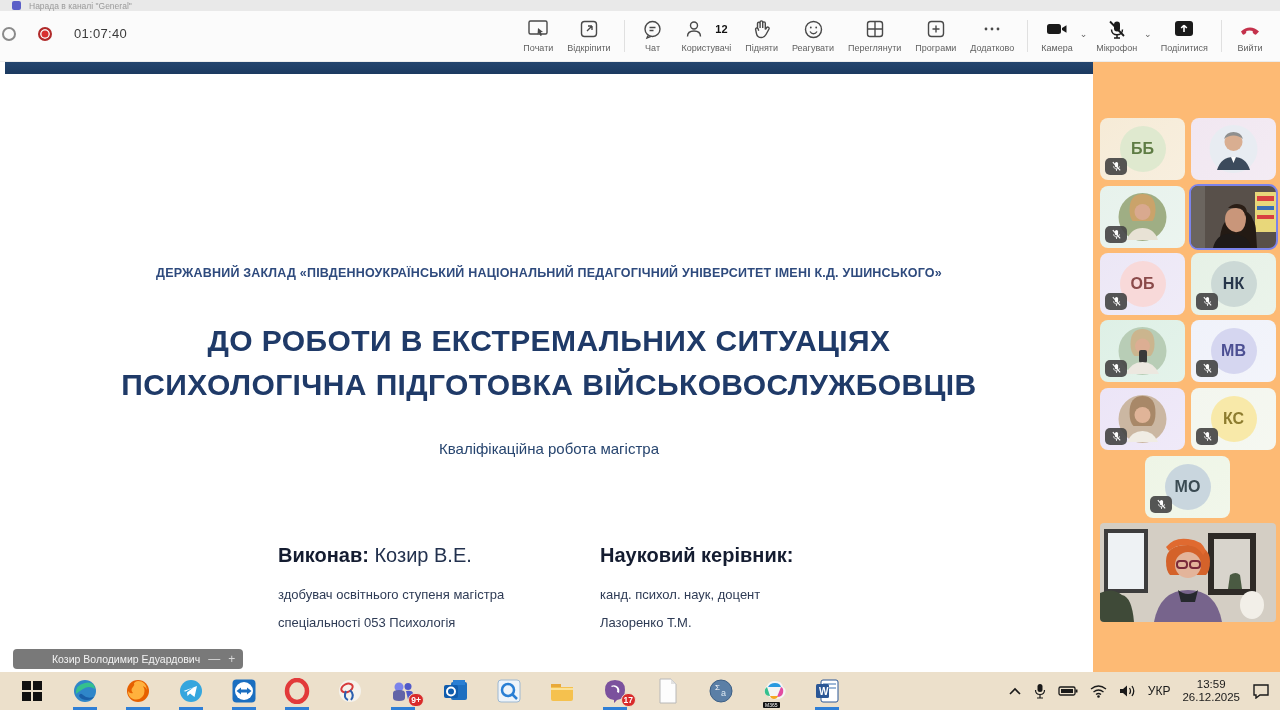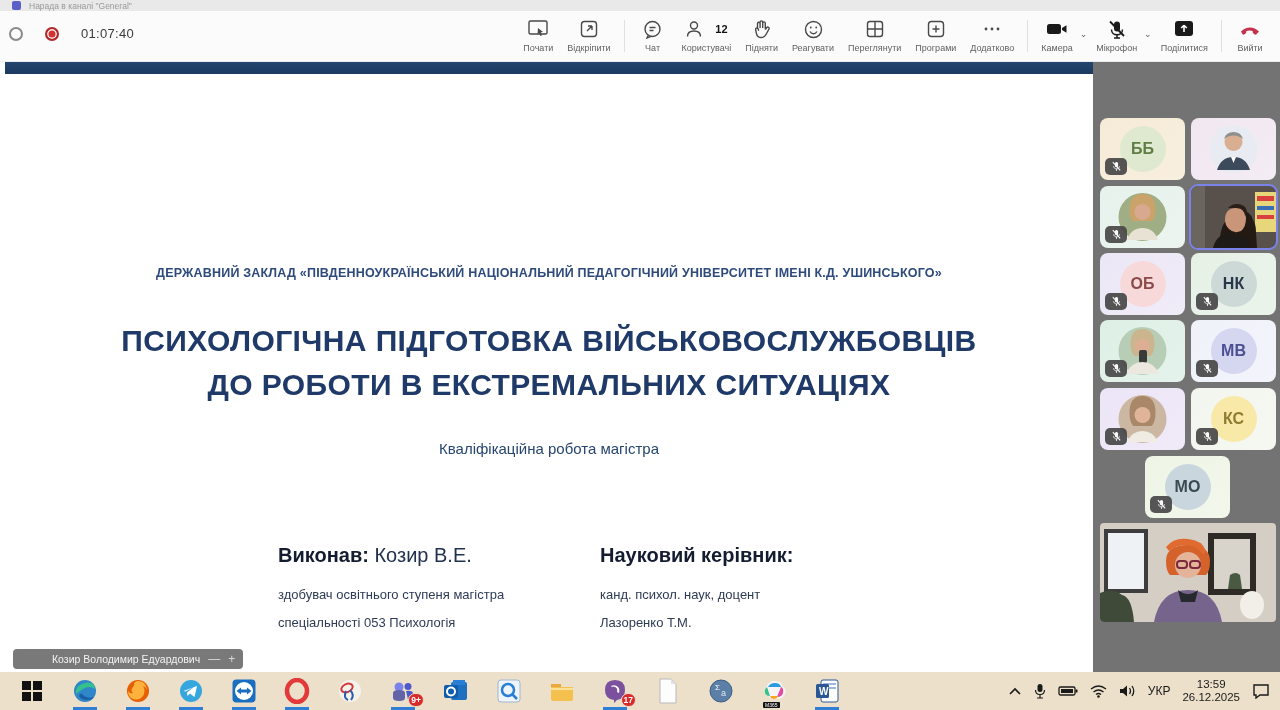--- a/index.html
+++ b/index.html
@@ -9,21 +9,21 @@
   
   .titlebar { position:absolute; left:0; top:0; width:1280px; height:11px;
               background:#e9e9e9; display:flex; align-items:center; }
   .titlebar .t-icon { width:9px; height:9px; margin-left:12px; border-radius:2px;
               background:#5b5fc7; flex:0 0 auto; }
   .titlebar .t-text { font-size:8.5px; color:#9a9a9a; margin-left:8px; white-space:nowrap; }
 
   
   .meetbar { position:absolute; left:0; top:11px; width:1280px; height:51px; background:#fbfbfb;
              border-bottom:1px solid #ececec; }
-  .rec-group { position:absolute; left:9px; top:15px; display:flex; align-items:center; gap:22px; }
+  .rec-group { position:absolute; left:2px; top:15px; display:flex; align-items:center; gap:22px; }
   .ring { width:14px; height:14px; border:2px solid #8a8a8a; border-radius:50%; }
   .recdot { width:14px; height:14px; border:2px solid #b02a2a; border-radius:50%;
             background:#d83030; box-shadow:inset 0 0 0 1.5px #f5f5f5; }
   .timer { font-size:13px; color:#3b3b3b; letter-spacing:.3px; }
 
   .tb-buttons { position:absolute; right:8px; top:4px; height:46px; display:flex;
                 align-items:flex-start; }
   .tb-btn { display:flex; flex-direction:column; align-items:center; justify-content:flex-start;
             padding:2px 7px; cursor:pointer; min-width:44px; }
   .tb-btn .ic { height:24px; display:flex; align-items:center; justify-content:center; gap:10px; }
@@ -52,21 +52,21 @@
   .who-small { font-size:13px; color:#2e3b55; margin-bottom:13px; }
   .city-year { position:absolute; left:0; top:611px; width:100%; text-align:center;
                font-size:16.5px; font-weight:bold; color:#1f3a68; }
 
   .share-pill { position:absolute; left:8px; top:587px; height:20px; background:rgba(98,98,98,.85);
                 border-radius:4px; display:flex; align-items:center; padding:0 8px; gap:8px; z-index:5; }
   .share-pill .nm { color:#f3f3f3; font-size:10.5px; white-space:nowrap;padding-left:31px; }
   .share-pill .zctl { color:#d9d9d9; font-size:12px; }
 
   
-  .sidebar { position:absolute; left:1093px; top:62px; width:187px; height:610px; background:#737373; }
+  .sidebar { position:absolute; left:1093px; top:62px; width:187px; height:610px; background:#fdba74; }
   .tile { position:absolute; border-radius:8px; overflow:hidden; }
   .init-circle { position:absolute; left:50%; top:50%; transform:translate(-50%,-50%);
                  width:46px; height:46px; border-radius:50%; display:flex; align-items:center;
                  justify-content:center; font-size:16px; font-weight:600; }
   .micbadge { position:absolute; left:5px; bottom:5px; width:22px; height:17px; border-radius:5px;
               background:rgba(70,70,70,.92); display:flex; align-items:center; justify-content:center; }
   .tile.active { outline:3px solid #7b83eb; outline-offset:-1px; border-radius:7px; }
   .tile svg.scene { position:absolute; left:0; top:0; width:100%; height:100%; }
 
   
@@ -245,22 +245,22 @@
       <div class="lbl">Вийти</div>
     </div>
   </div>
 </div>
 
 <div class="share">
   <div class="share-topbar"></div>
   <div class="slide">
     <div class="uni-line">ДЕРЖАВНИЙ ЗАКЛАД «ПІВДЕННОУКРАЇНСЬКИЙ НАЦІОНАЛЬНИЙ ПЕДАГОГІЧНИЙ УНІВЕРСИТЕТ ІМЕНІ К.Д. УШИНСЬКОГО»</div>
     <div class="main-title">
+      <div>ДО РОБОТИ В ЕКСТРЕМАЛЬНИХ СИТУАЦІЯХ</div>
       <div>ПСИХОЛОГІЧНА ПІДГОТОВКА ВІЙСЬКОВОСЛУЖБОВЦІВ</div>
-      <div>ДО РОБОТИ В ЕКСТРЕМАЛЬНИХ СИТУАЦІЯХ</div>
     </div>
     <div class="subtitle">Кваліфікаційна робота магістра</div>
 
     <div class="col-exec">
       <div class="who-line">
         <b>Виконав:</b><span> Козир В.Е.</span>
       </div>
       <div class="who-small">здобувач освітнього ступеня магістра</div>
       <div class="who-small">спеціальності 053 Психологія</div>
     </div>

